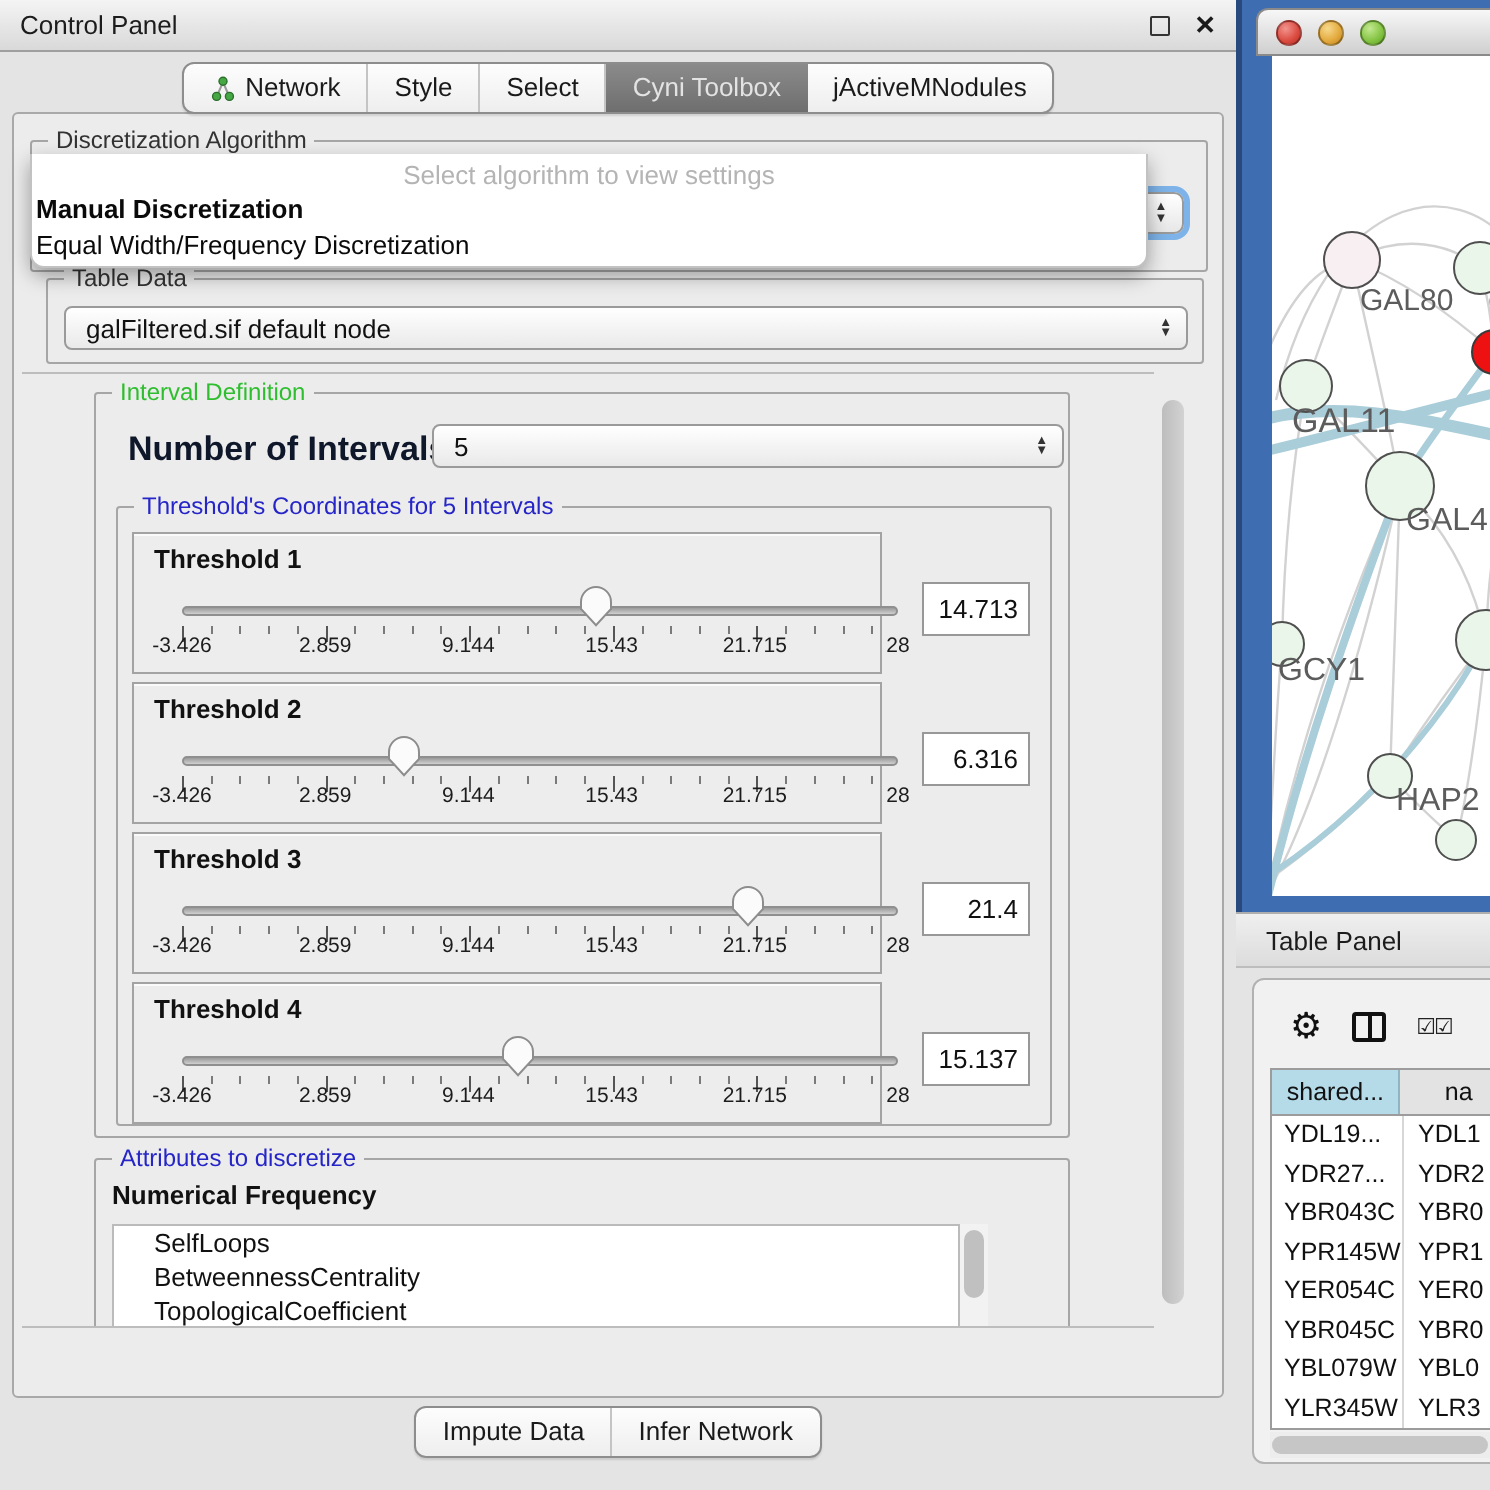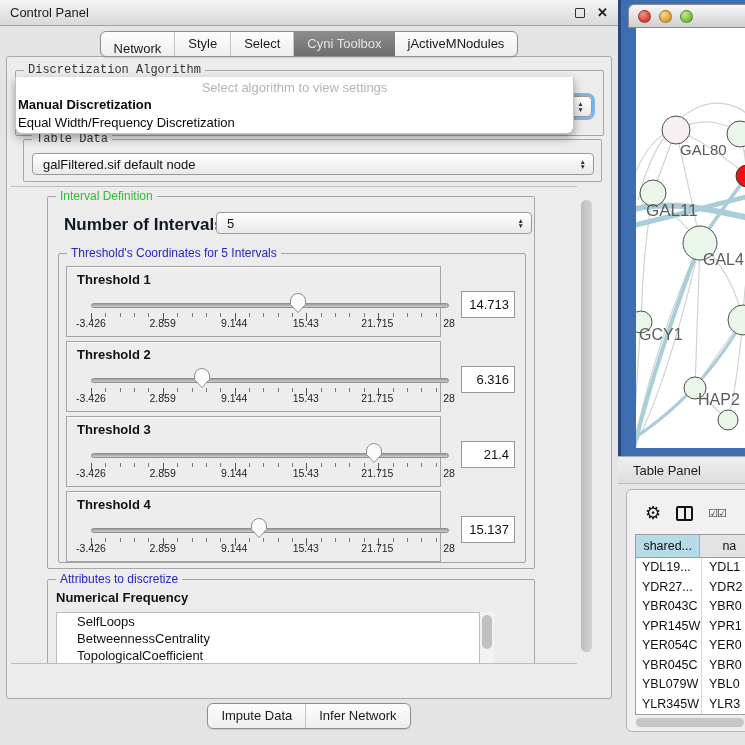--- a/index.html
+++ b/index.html
@@ -14,32 +14,32 @@
   #cp-titlebar .title { font-size:13px; color:#1c1c1c; }
   #cp-titlebar .spacer { flex:1; }
   .float-box { width:10px; height:10px; border:1.6px solid #333; border-radius:1px; margin-right:12px; }
   .close-x { font-size:13px; font-weight:bold; color:#1a1a1a; line-height:10px; }
 
   
   #top-tabbar { position:absolute; left:0; top:31px; width:618px; display:flex; justify-content:center; z-index:3; }
   .tabgroup { display:inline-flex; border:1px solid #8d8d8d; border-radius:6px; overflow:hidden;
     background:linear-gradient(#fdfdfd,#eeeeee); box-shadow:0 1px 1px rgba(0,0,0,.12); }
   .tab { height:24px; line-height:24px; padding:0 13px; font-size:13px; color:#1a1a1a;
-    border-right:1px solid #c4c4c4; display:flex; align-items:center; gap:5px;flex-direction:column; }
+    border-right:1px solid #c4c4c4; display:flex; align-items:center; gap:5px; }
   .tab:last-child { border-right:none; }
   .tab.selected { background:linear-gradient(#8b8b8b,#6e6e6e); color:#e3e3e3; border-right:none; }
 
   
   #main-panel { position:absolute; left:6px; top:56px; width:606px; height:643px;
     background:#ececec; border:1px solid #a9a9a9; border-radius:3px; }
 
   .group { position:absolute; border:1px solid #a6a6a6; border-radius:2px; }
   .gtitle { position:absolute; top:-8px; left:8px; background:#ececec; padding:0 4px;
     font-size:12px; white-space:nowrap; }
-  .gtitle.dark { color:#333;font-family:Liberation Mono, monospace; }
+  .gtitle.dark { color:#333; }
   .gtitle.green { color:#2fbe2f; }
   .gtitle.blue { color:#2525c8; }
 
   .combo { position:absolute; height:22px; border:1px solid #9a9a9a; border-radius:4px;
     background:linear-gradient(#ffffff,#e9e9e9); display:flex; align-items:center;
     font-size:13px; color:#111; padding-left:10px; }
   .combo .cspacer { flex:1; }
   .stepper { display:flex; flex-direction:column; align-items:center; justify-content:center;
     font-size:6.5px; color:#333; line-height:5.5px; padding:0 7px; }
 

